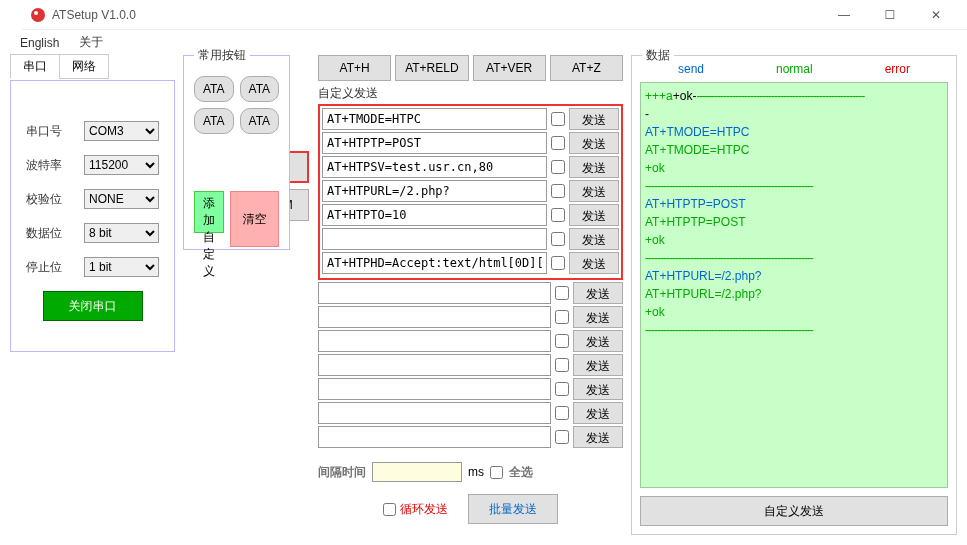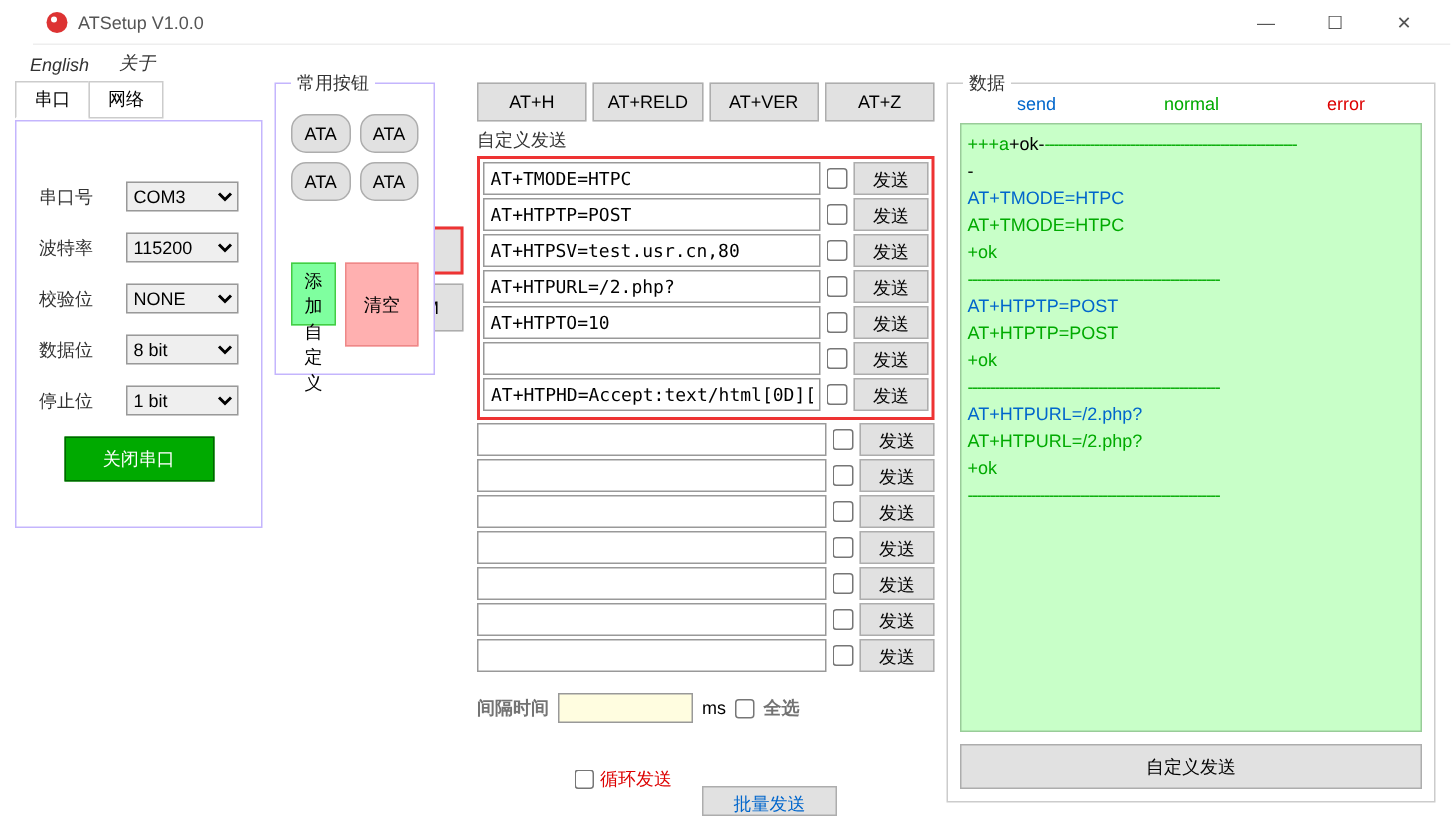--- a/index.html
+++ b/index.html
@@ -2,59 +2,59 @@
 <html><head>
 <meta charset="utf-8">
 <style>
 * { box-sizing: border-box; margin: 0; padding: 0; font-family: "Microsoft YaHei", SimSun, sans-serif; font-size: 12px; }
 body { background: #fff; width: 967px; height: 545px; overflow: hidden; }
 .titlebar { height: 30px; display: flex; align-items: center; padding: 0 8px; border-bottom: 1px solid #eee; margin-left: 22px; }
 .titlebar .app-icon { width: 16px; height: 16px; margin-right: 6px; }
 .titlebar .title { color: #555; flex: 1; }
 .win-controls { display: flex; }
 .win-btn { width: 46px; height: 30px; display: flex; align-items: center; justify-content: center; color: #555; }
-.menubar { height: 25px; display: flex; align-items: center; padding: 0 20px; gap: 20px; color: #333; font-style: italic; }
+.menubar { height: 25px; display: flex; align-items: center; padding: 0 20px; gap: 20px; color: #333; }
 .main { display: flex; height: 490px; padding: 0 10px 10px 10px; gap: 8px; }
 .left { width: 300px; display: flex; flex-direction: row; gap: 8px; }
 .panel { border: 1px solid #c4b5fd; background: #fff; position: relative; }
 .tabstrip { display: flex; position: relative; top: -1px; }
 .tab { border: 1px solid #ccc; padding: 3px 12px; background: #fff; margin-right: -1px; }
 .tab.active { border-bottom: 1px solid #fff; }
 .serial-panel { padding: 40px 15px 15px 15px; height: 272px; }
 .serial-row { display: flex; align-items: center; gap: 8px; margin-bottom: 14px; }
 .serial-row label { width: 50px; color: #333; }
 .serial-row select { width: 75px; height: 20px; border: 1px solid #999; background: #efefef; }
 .special-btns { position: absolute; left: 210px; top: 70px; display: flex; flex-direction: column; gap: 6px; }
 .btn { border: 1px solid #adadad; background: #e1e1e1; padding: 3px 8px; cursor: pointer; text-align: center; }
 .btn-ppp { width: 88px; height: 32px; border: 2px solid #e33; }
 .btn-entm { width: 88px; height: 32px; }
 .btn-close { background: #0a0; color: #fff; border: 1px solid #060; width: 100px; height: 30px; margin: 8px auto 0; }
 .group-title { position: absolute; top: -9px; left: 10px; background: #fff; padding: 0 4px; color: #333; }
 .common-panel { height: 195px; padding: 20px 10px 10px 10px; position: relative; }
 .common-grid { display: grid; grid-template-columns: 1fr 1fr; gap: 6px; margin-bottom: 6px; }
 .ata-btn { height: 26px; border-radius: 10px; }
-.bottom-row { display: flex; gap: 6px; position: absolute; bottom: 18px; left: 10px; right: 10px; align-items: stretch; }
+.bottom-row { display: flex; gap: 6px; position: absolute; bottom: 2px; left: 10px; right: 10px; align-items: stretch; }
 .btn-add { flex: 1; background: #7fff9f; border: 1px solid #4c4; height: 42px; }
 .btn-clear { width: 50px; background: #ffb0b0; border: 1px solid #e88; height: 56px; }
 .middle { width: 305px; display: flex; flex-direction: column; }
 .top-btn-row { display: flex; gap: 4px; margin-bottom: 4px; }
 .top-btn { flex: 1; height: 26px; }
 .custom-title { color: #333; margin-bottom: 2px; }
 .cmd-list { border: 2px solid #e33; padding: 2px; margin-bottom: 2px; }
 .cmd-row { display: flex; align-items: center; gap: 4px; margin-bottom: 2px; }
 .cmd-input { flex: 1; height: 22px; border: 1px solid #999; padding: 0 4px; font-family: monospace; font-size: 12px; }
 .cmd-row input[type=checkbox] { width: 14px; height: 14px; }
 .send-btn { width: 50px; height: 22px; }
 .cmd-extra .cmd-row { margin-bottom: 2px; }
 .interval-row { display: flex; align-items: center; gap: 6px; margin: 12px 0; }
 .interval-row .int-input { width: 90px; height: 20px; border: 1px solid #999; background: #fffde0; }
 .interval-row .blue { color: #737373; font-weight: bold; }
 .bottom-ctrl { display: flex; align-items: center; gap: 20px; justify-content: center; }
 .loop-check { display: flex; align-items: center; gap: 4px; color: #d00; }
-.btn-batch { width: 90px; height: 20px; color: #06c; margin-top: 30px; }
+.btn-batch { width: 90px; height: 30px; color: #06c; }
 .right { flex: 1; border: 1px solid #ccc; position: relative; display: flex; flex-direction: column; }
 .right .group-title { top: -9px; }
 .legend { display: flex; justify-content: space-around; padding: 6px 10px; font-family: monospace; }
 .legend .s { color: #06c; } .legend .n { color: #0a0; } .legend .e { color: #d00; }
 .log { flex: 1; background: #c8ffc8; border: 1px solid #9c9; margin: 0 8px 8px 8px; padding: 4px; font-family: monospace; font-size: 12px; line-height: 1.5; overflow: hidden; }
 .log .blue { color: #06c; } .log .green { color: #0a0; } .log .black { color: #000; }
 .log .dotline { color: #0a0; letter-spacing: -1px; }
 .btn-clear-log { height: 30px; margin: 0 8px 8px 8px; }
 </style>
 </head>

